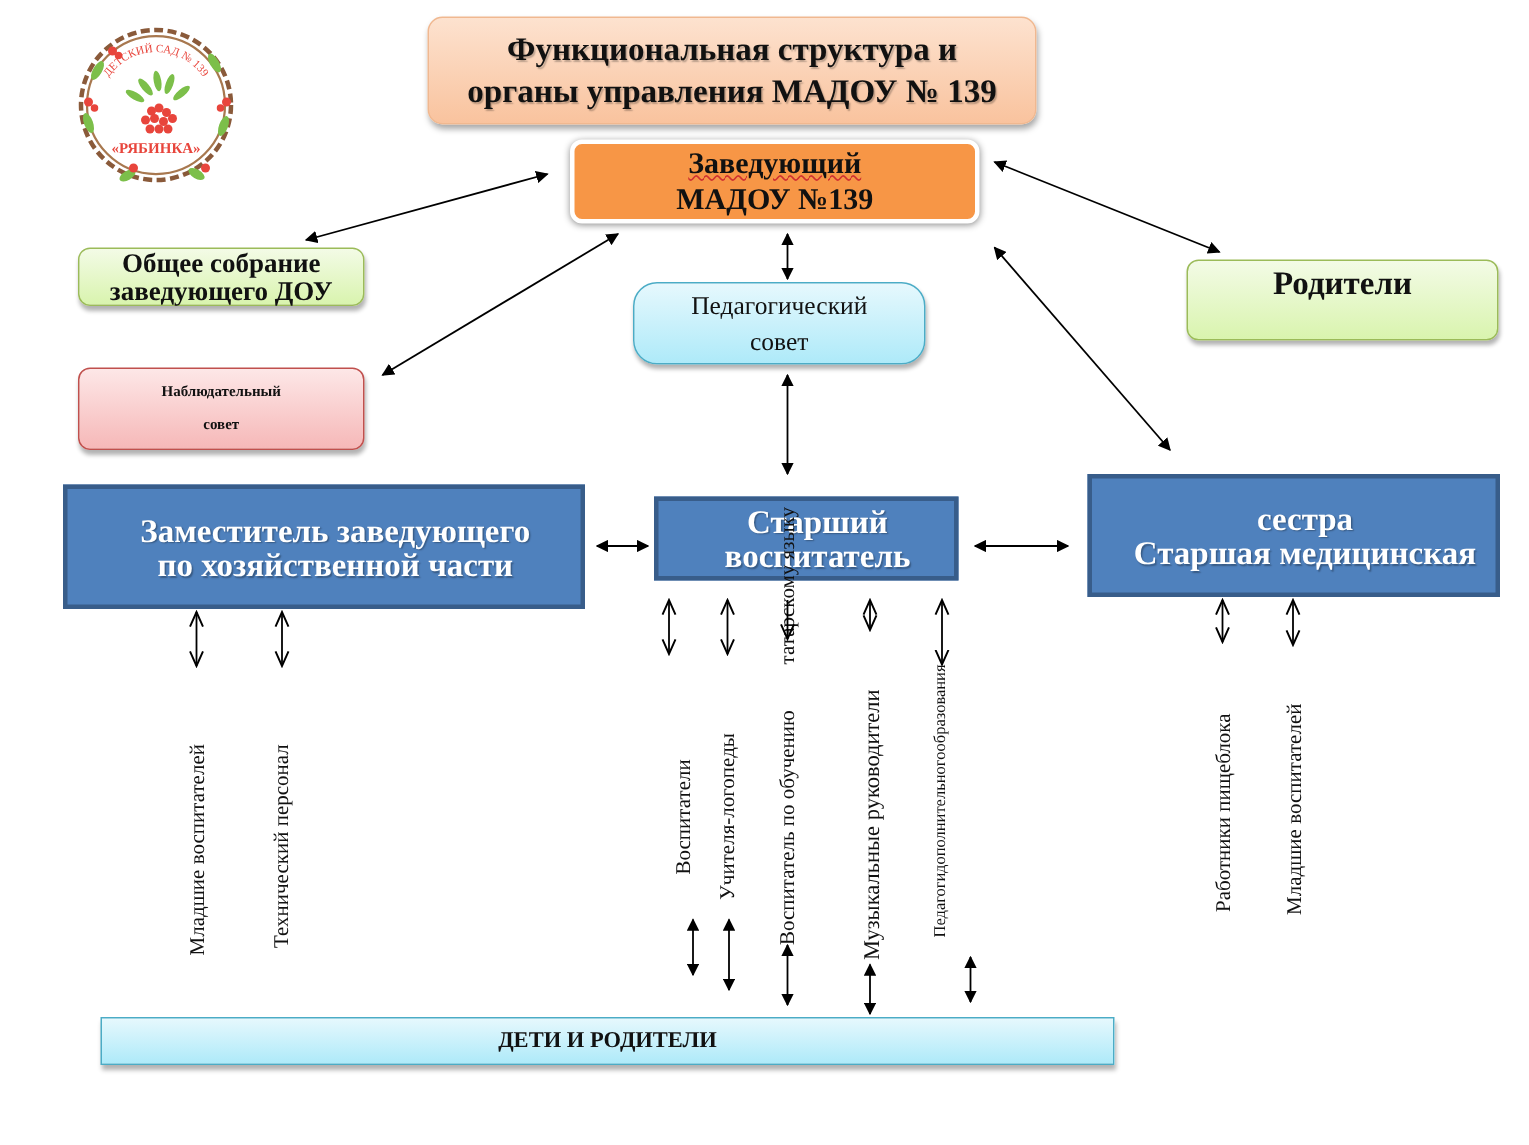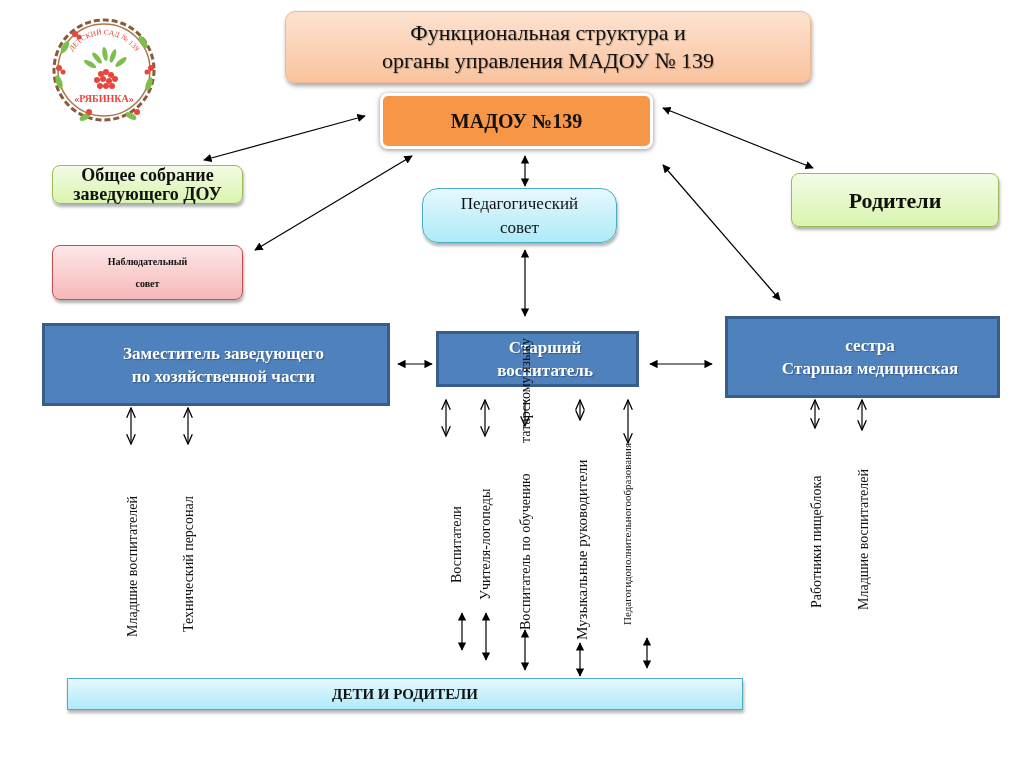--- a/index.html
+++ b/index.html
@@ -1,30 +1,30 @@
 <!DOCTYPE html>
 <html><head>
 <meta charset="utf-8">
 <style>
   html, body { margin: 0; padding: 0; background: #ffffff; }
   body { width: 1019px; height: 763px; position: relative; overflow: hidden; font-family: "Liberation Serif", "DejaVu Serif", serif; }
   .box { position: absolute; display: flex; align-items: center; justify-content: center; text-align: center; box-sizing: border-box; }
-  .title-box { left: 285px; top: 11px; width: 526px; height: 72px; border-radius: 10px; border: 1px solid #f0b890;
+  .title-box { left: 285px; top: 11px; width: 406px; height: 72px; border-radius: 10px; border: 1px solid #f0b890;
     background: linear-gradient(#fde2cf, #f9c39e); box-shadow: 1px 3px 4px rgba(0,0,0,0.35);
-    font-weight: normal; font-size: 22px; line-height: 28px; color: #111; text-shadow: 1px 1px 1px rgba(0,0,0,0.25); }
+    font-weight: bold; font-size: 22px; line-height: 28px; color: #111; text-shadow: 1px 1px 1px rgba(0,0,0,0.25); }
   .head-box { left: 380px; top: 93px; width: 273px; height: 56px; border-radius: 8px; background: #f79646;
     border: 3px solid #fff; box-shadow: 0 1px 5px rgba(0,0,0,0.45); font-weight: bold; font-size: 20px; line-height: 24px; color: #111; }
   .head-box .u { text-decoration: underline wavy #d03030; text-decoration-thickness: 1px; }
   .green-box { border-radius: 8px; border: 1px solid #9bbb59; background: linear-gradient(#f3fbe6, #d9f4ae);
     box-shadow: 1px 3px 3px rgba(0,0,0,0.3); font-weight: bold; color: #111; }
   .pink-box { border-radius: 8px; border: 1px solid #c0504d; background: linear-gradient(#fde7e7, #f6b8b8);
     box-shadow: 1px 3px 3px rgba(0,0,0,0.3); font-weight: bold; color: #111; }
   .cyan-box { border-radius: 16px; border: 1px solid #4bacc6; background: linear-gradient(#e6f8fd, #aeeaf9);
     box-shadow: 1px 3px 3px rgba(0,0,0,0.3); color: #111; }
-  .blue-box { background: #4f81bd; border: 3px solid #385d8a; color: #fff; font-weight: bold; font-size: 17px; line-height: 23px;
+  .blue-box { background: #4f81bd; border: 3px solid #385d8a; color: #fff; font-weight: bold; font-size: 22px; line-height: 23px;
     text-shadow: 1px 1px 1px rgba(0,0,0,0.3); padding-left: 15px; }
   .vlabel { position: absolute; writing-mode: vertical-rl; transform: rotate(180deg); font-size: 14px; line-height: 17px; color: #111; white-space: nowrap; text-align: left; }
   .vlabel.small { font-size: 11px; line-height: 13px; }
   svg.arrows { position: absolute; left: 0; top: 0; }
   .logo { position: absolute; left: 45px; top: 12px; width: 118px; height: 116px; }
 </style>
 </head>
 <body>
 
 <div class="logo">
@@ -72,20 +72,21 @@
 
 <div class="box title-box">
   <div>
     <div>Функциональная структура и</div>
     <div>органы управления МАДОУ № 139</div>
   </div>
 </div>
 
 <div class="box head-box">
   <div>
+    <div class="u">Заведующий</div>
     <div>МАДОУ №139</div>
   </div>
 </div>
 
 <div class="box green-box" style="left:52px;top:165px;width:191px;height:39px;font-size:18px;line-height:19px;">
   <div>
     <div>Общее собрание</div>
     <div>заведующего ДОУ</div>
   </div>
 </div>
@@ -97,21 +98,21 @@
   </div>
 </div>
 
 <div class="box cyan-box" style="left:422px;top:188px;width:195px;height:55px;font-size:17px;line-height:24px;">
   <div>
     <div>Педагогический</div>
     <div>совет</div>
   </div>
 </div>
 
-<div class="box green-box" style="left:791px;top:173px;width:208px;height:54px;font-size:22px;align-items:flex-start;padding-top:14px;">
+<div class="box green-box" style="left:791px;top:173px;width:208px;height:54px;font-size:22px;align-items:flex-start;padding-top:2px;">
   <div>Родители</div>
 </div>
 
 <div class="box blue-box" style="left:42px;top:323px;width:348px;height:83px;">
   <div>
     <div>Заместитель заведующего</div>
     <div>по хозяйственной части</div>
   </div>
 </div>
 

